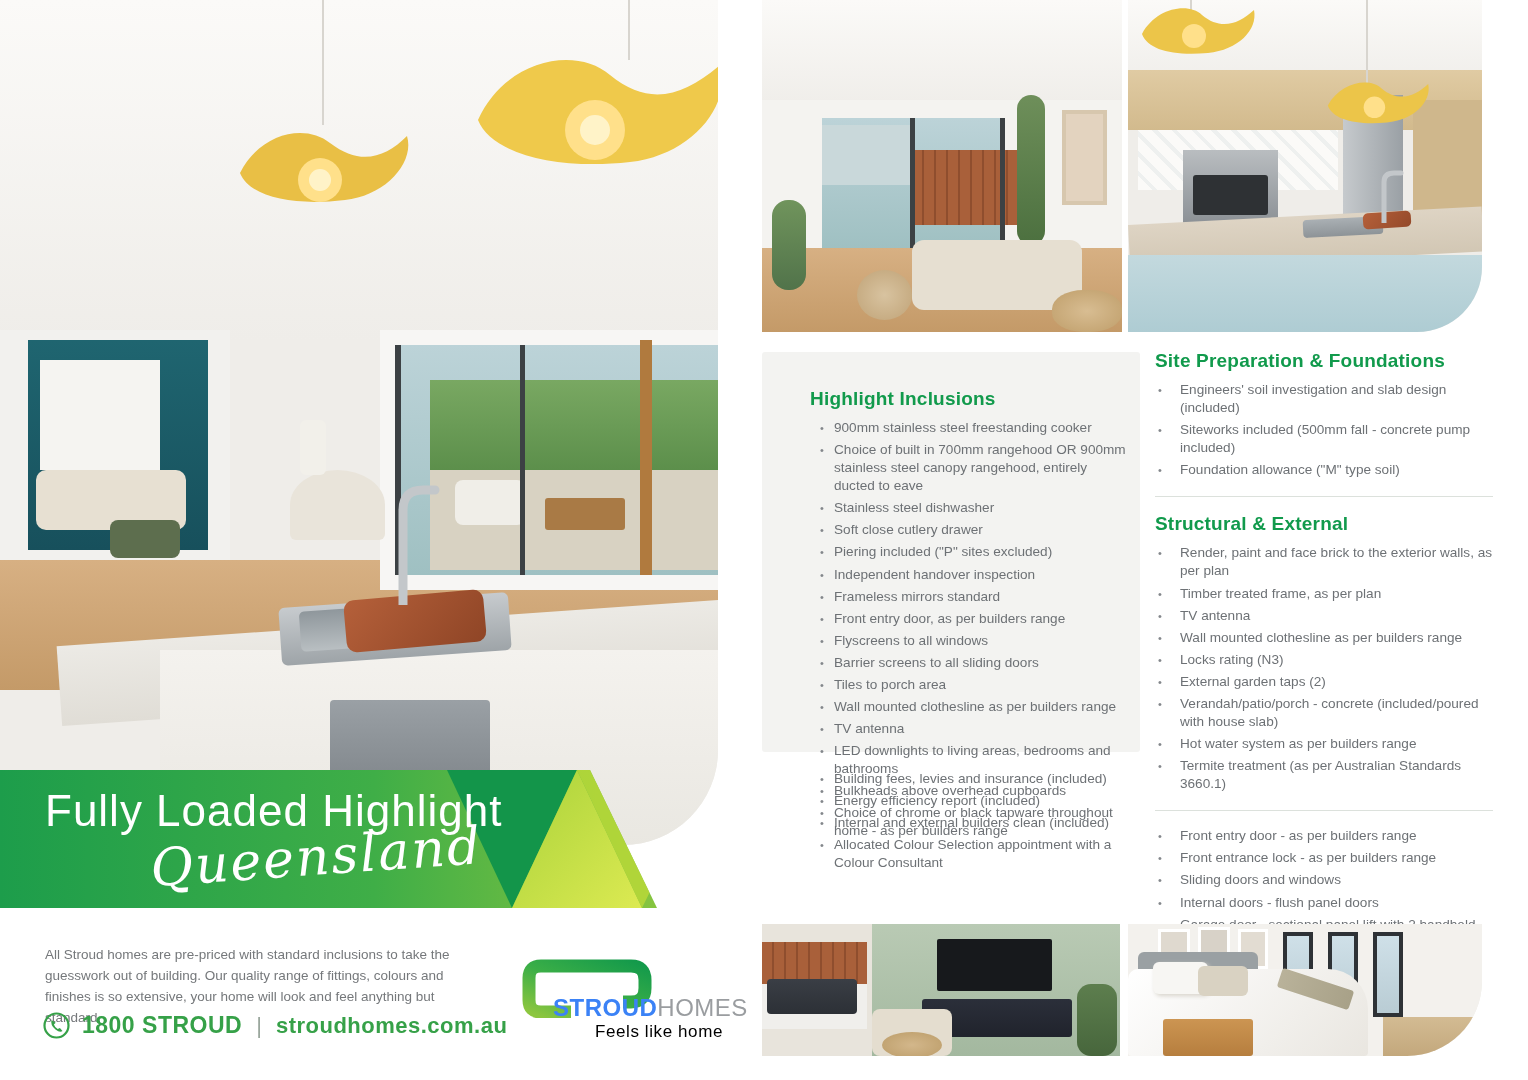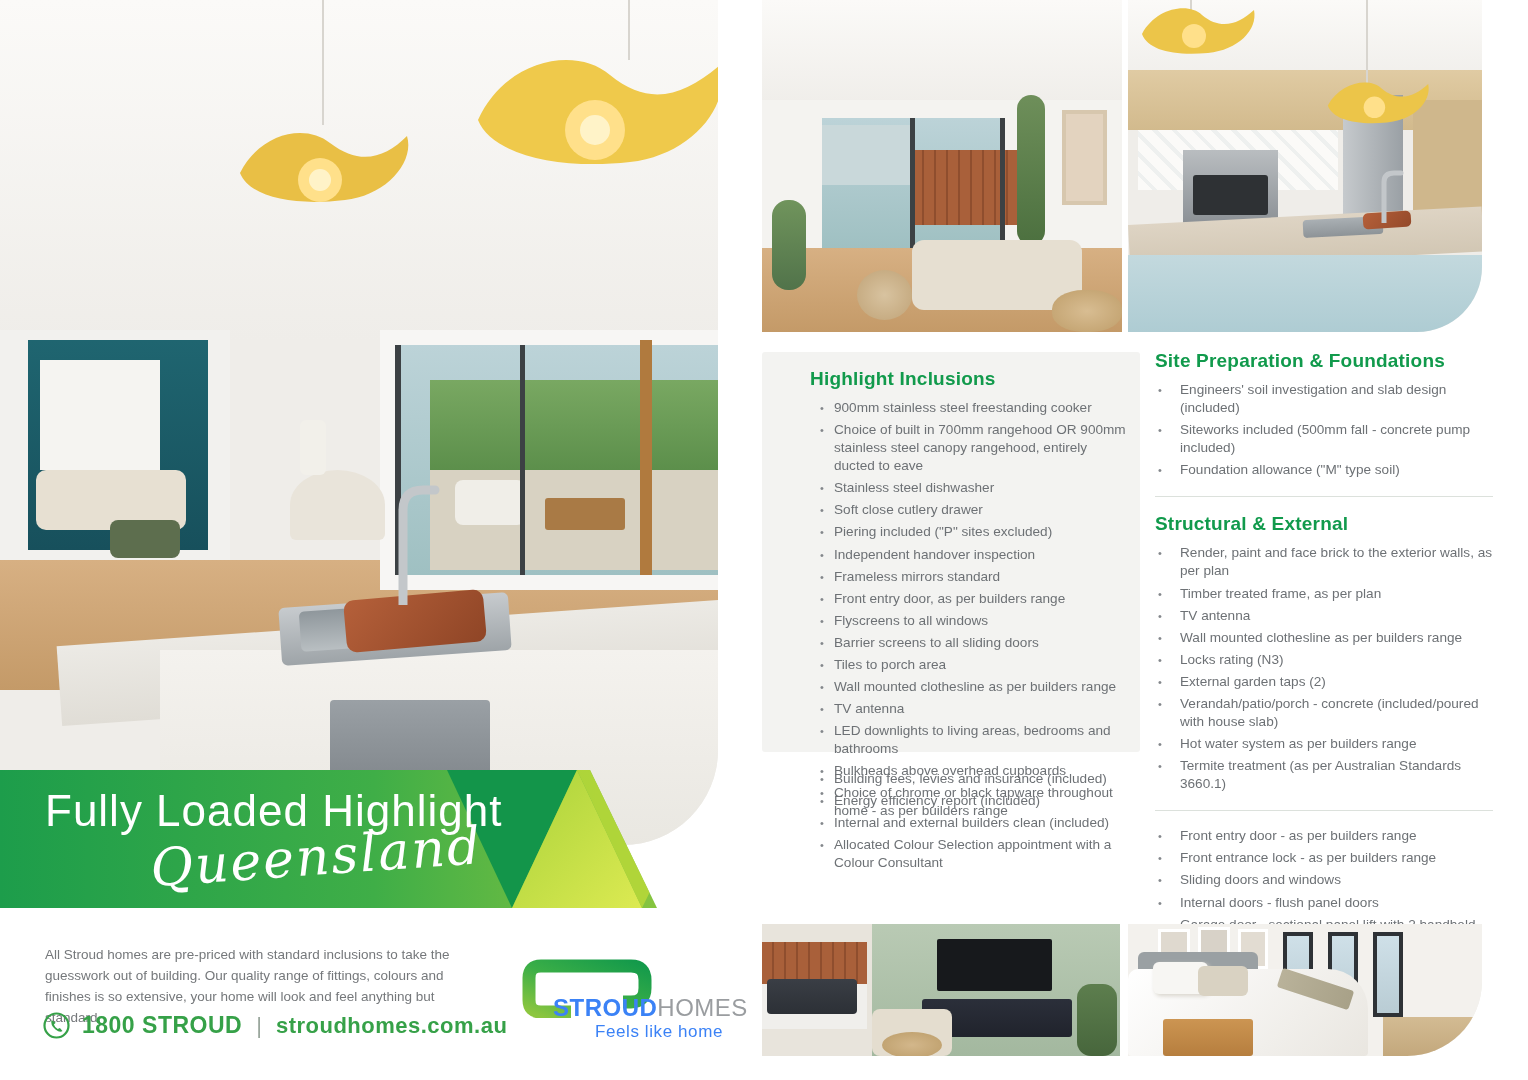--- a/index.html
+++ b/index.html
@@ -35,31 +35,31 @@
   #contact{left:43px;top:1012px;display:flex;align-items:flex-end;gap:12px}
   #contact .phone{font-size:23px;font-weight:bold;color:var(--contact-green);letter-spacing:.5px}
   #contact .sep{font-size:22px;color:#9aa79d;font-weight:400;margin:0 2px}
   #contact .site{font-size:22px;font-weight:bold;color:var(--contact-green);letter-spacing:.5px}
 
   
   #logo{left:515px;top:956px;width:210px;height:84px}
   #logo .words{position:absolute;left:38px;top:38px;font-size:24px;letter-spacing:.5px;white-space:nowrap}
   #logo .w1{font-weight:bold;color:#3b82f6}
   #logo .w2{font-weight:400;color:#9a9da0}
-  #logo .tag{position:absolute;right:2px;top:66px;font-size:17px;color:#3b82f6;letter-spacing:.6px}
+  #logo .tag{position:absolute;right:2px;top:66px;font-size:17px;color:#000000;letter-spacing:.6px}
 
   
   .sec-title{font-size:19px;font-weight:bold;color:var(--green);margin:0 0 9px 0;letter-spacing:.2px}
   ul.blist{list-style:none;margin:0;padding:0}
   ul.blist li{display:flex;margin:0 0 4px 0}
   .blt{flex:0 0 24px;text-align:center;color:#83878b;font-size:11px;line-height:18px}
   .blt-text{flex:1;font-size:13.6px;line-height:1.33;color:var(--text)}
 
   #panel{left:762px;top:352px;width:378px;height:400px;background:var(--panel);border-radius:3px;
-    padding:16px 14px 0 48px}
+    padding:36px 14px 0 48px}
   #general{left:762px;top:770px;width:378px;padding-left:48px}
   #rightcol{left:1155px;top:350px;width:338px}
   #rightcol .divider{border:none;border-top:1px solid var(--divider);margin:17px 0 16px 0}
   #rightcol .blt{flex:0 0 25px;text-align:left;padding-left:3px}
 
   
   .ceiling{left:0;top:0;right:0;background:linear-gradient(#fbfaf8,#efede9)}
   .floorwood{background:linear-gradient(#d7b083,#c49a68)}
   .glassdoor{background:linear-gradient(#bcd3d8,#9fc0c2)}
   .framedark{background:#3c4144}

